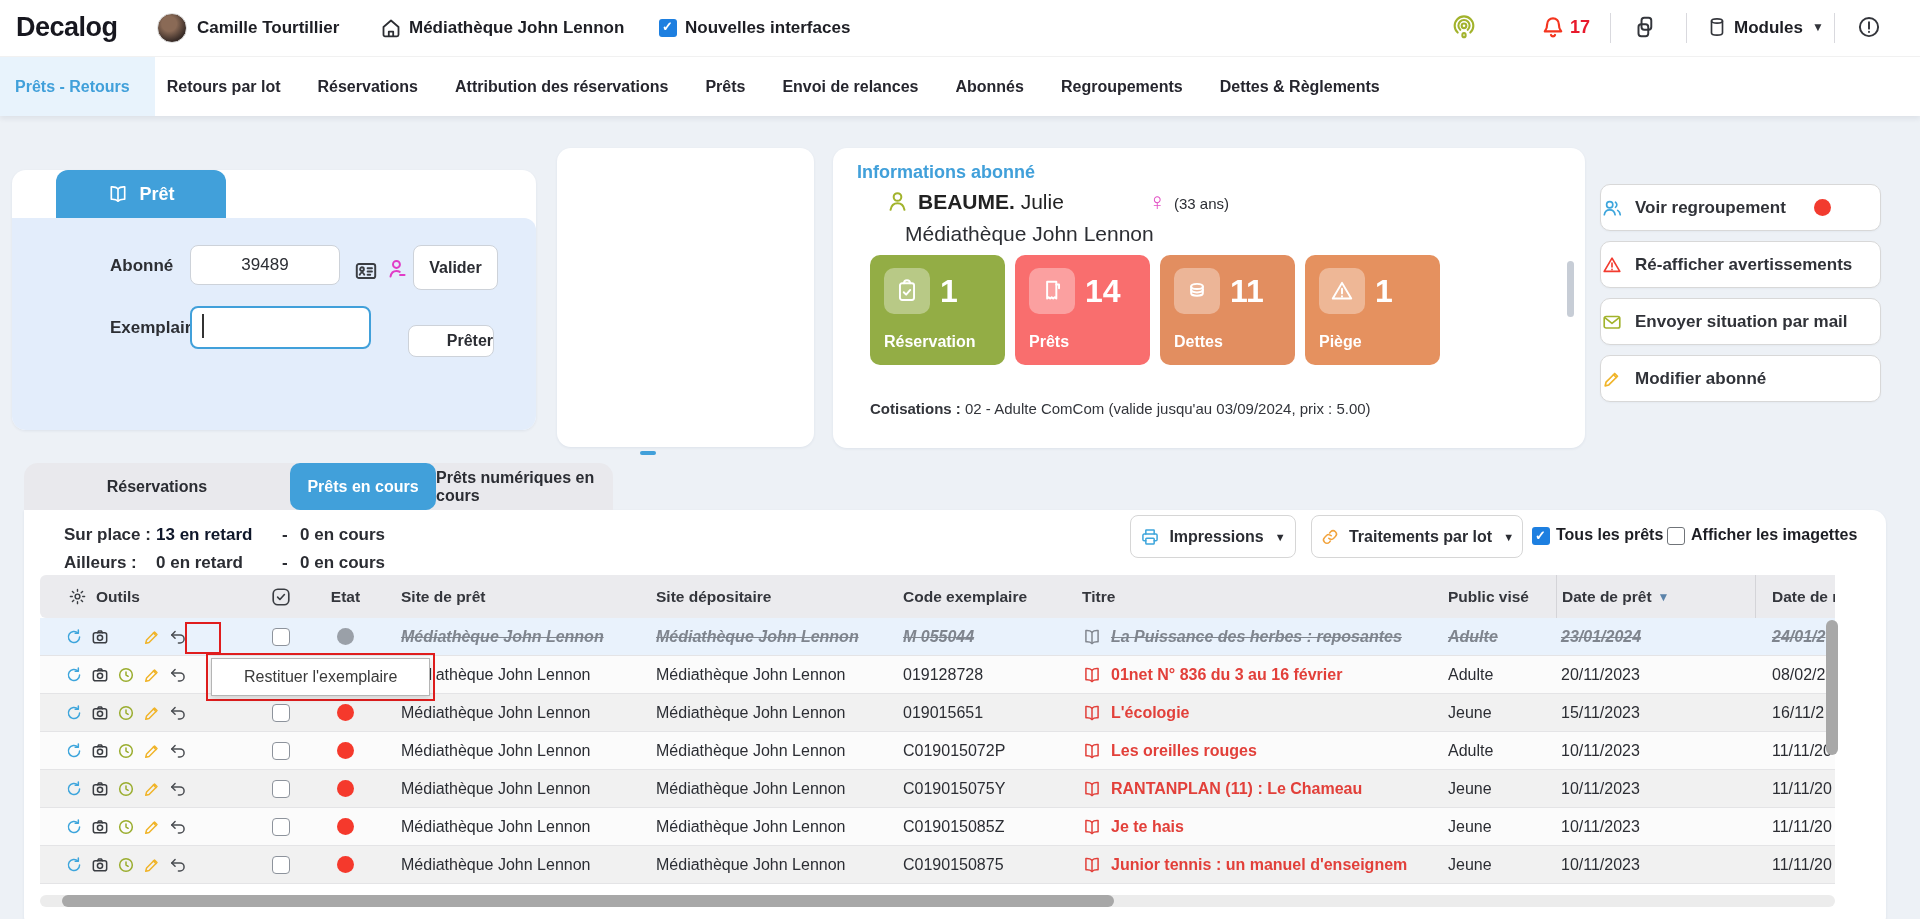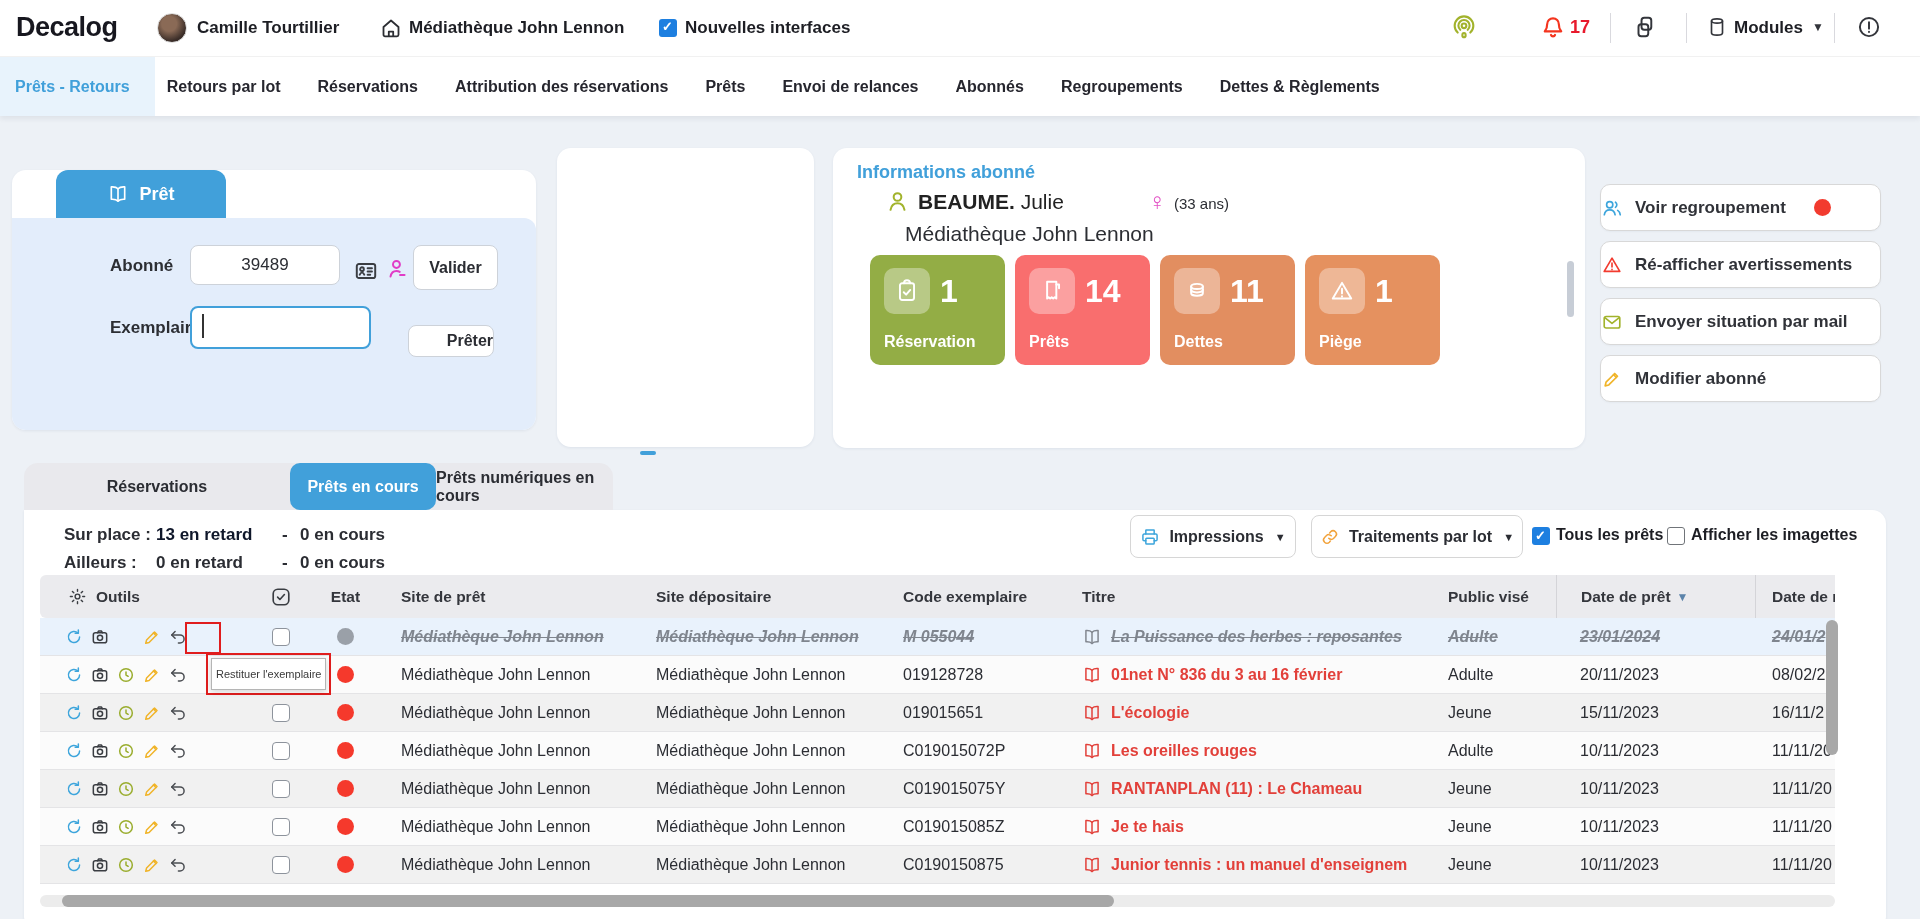--- a/index.html
+++ b/index.html
@@ -100,21 +100,21 @@
   .tbody { height:38px; align-items:center; font-size:16px; color:#2b2d33; border-bottom:1px solid #e4e4e6; }
   .c-outils { width:216px; display:flex; align-items:center; padding-left:24px; }
   .thead .c-outils { padding-left:28px; gap:9px; }
   .c-cb { width:50px; display:flex; justify-content:center; }
   .c-etat { width:79px; display:flex; justify-content:center; }
   .c-pret, .c-dep { padding-left:16px; }
   .c-pret { width:255px; } .c-dep { width:247px; }
   .c-code { width:179px; padding-left:16px; }
   .c-titre { width:366px; padding-left:16px; display:flex; align-items:center; gap:9px; }
   .c-public { width:124px; padding-left:16px; }
-  .c-dpret { width:200px; padding-left:24px; }
+  .c-dpret { width:200px; padding-left:5px; }
   .thead .c-dpret { align-self:stretch; display:flex; align-items:center; border-left:1px solid #d4d4d8; border-right:1px solid #d4d4d8; }
   .c-dret { width:200px; padding-left:16px; }
   .sort-caret { color:#5b83aa; font-size:12px; margin-left:6px; }
   .row-cb { width:18px; height:18px; border:1.5px solid #8d939c; border-radius:4px; background:#fff; cursor:pointer; }
   .dot { width:17px; height:17px; border-radius:50%; }
   .dot.red { background:#f5392c; } .dot.gray { background:#9aa0a8; }
   .tool-slot { width:26px; height:22px; display:flex; align-items:center; cursor:pointer; }
   .ic-renew { color:#3da5dc; } .ic-camera { color:#3a3d42; } .ic-clock { color:#9aad2e; }
   .ic-pencil { color:#f0b429; } .ic-undo { color:#4a4d52; }
   .title-txt { font-weight:700; color:#e2403a; }
@@ -124,21 +124,21 @@
   .r-even { background:#fbfbfb; }
   .struck, .struck .title-txt { color:#7f858e; font-style:italic; text-decoration:line-through; font-weight:600; }
 
   .vscroll { position:absolute; left:1802px; top:110px; width:12px; height:135px; background:#a8a8a8; border-radius:6px; }
   .hscroll-track { position:absolute; left:16px; top:385px; width:1795px; height:12px; background:#ececec; border-radius:6px; }
   .hscroll { position:absolute; left:38px; top:385px; width:1052px; height:12px; background:#a8a8a8; border-radius:6px; cursor:pointer; }
 
   
   .anno-icon { position:absolute; left:185px; top:1131px; width:36px; height:32px; border:2px solid #e01d1d; z-index:20; }
   .tooltip-wrap { position:absolute; left:206px; top:1162px; border:2px solid #e01d1d; padding:3px; z-index:21; background:transparent; }
-  .tooltip { background:#fff; border:1px solid #b5b5b5; box-shadow:0 2px 6px rgba(0,0,0,.15); padding:9px 4px; font-size:11px; color:#3a3a3a; white-space:nowrap; }
+  .tooltip { background:#fff; border:1px solid #b5b5b5; box-shadow:0 2px 6px rgba(0,0,0,.15); padding:9px 32px; font-size:16px; color:#3a3a3a; white-space:nowrap; }
 
   svg { display:block; }
 </style>
 </head>
 <body>
 
 <div id="app">
 
   <header class="topbar">
     <div class="logo">Decalog</div>
@@ -295,20 +295,21 @@
           <div class="stat-chip">
             <svg width="26" height="26" viewBox="0 0 24 24" fill="none" stroke="currentColor" stroke-width="1.8" stroke-linecap="round" stroke-linejoin="round">
               <path d="M12 4.5L3.5 19h17z"></path>
               <path d="M12 10v4.2M12 16.8v.4"></path>
             </svg>
           </div>
           <div class="stat-num">1</div>
           <div class="stat-label">Piège</div>
         </div>
       </div>
+    <div class="ic-cotis"><b>Cotisations :</b> <span>02 - Adulte ComCom (valide jusqu'au 03/09/2024, prix : 5.00)</span></div>
     <div class="ic-scroll"></div>
   </section>
 
   <aside class="actions" id="actions">
       <button class="act-btn">
         <div class="act-ic" style="color: rgb(61, 165, 220);">
           <svg width="22" height="22" viewBox="0 0 24 24" fill="none" stroke="currentColor" stroke-width="1.8" stroke-linecap="round" stroke-linejoin="round">
             <circle cx="9.5" cy="8.5" r="3.4"></circle>
             <path d="M3.6 19.4c.5-3.4 2.8-5.4 5.9-5.4s5.4 2 5.9 5.4"></path>
             <path d="M15.8 5.7a3.4 3.4 0 0 1 0 5.6M18.2 14.6c1.5.9 2.5 2.5 2.8 4.8"></path>

